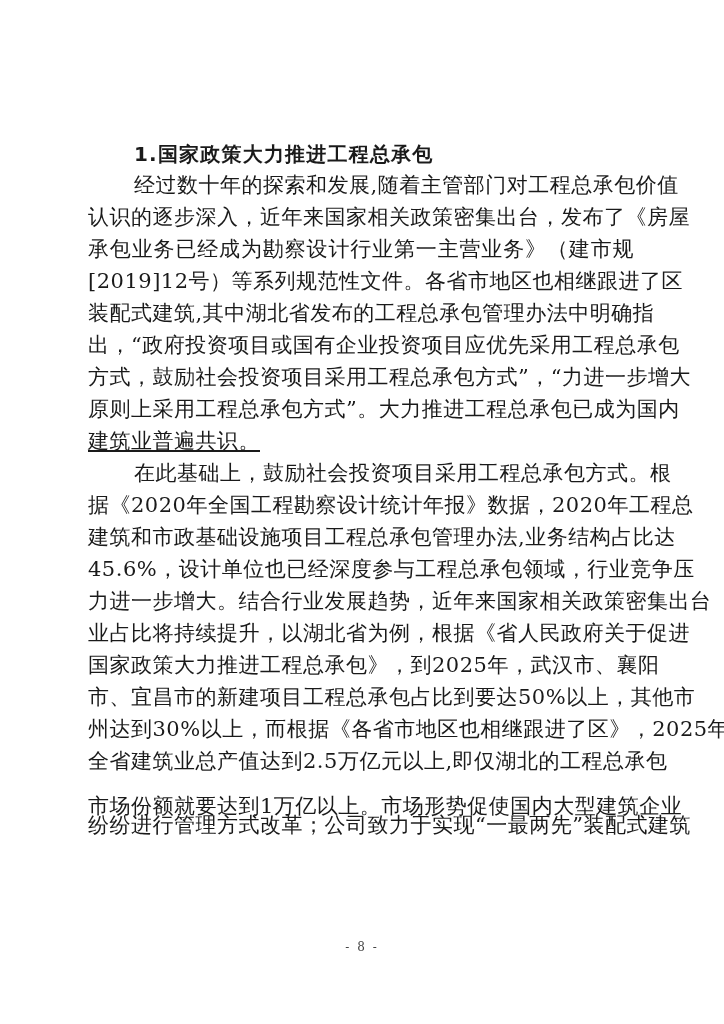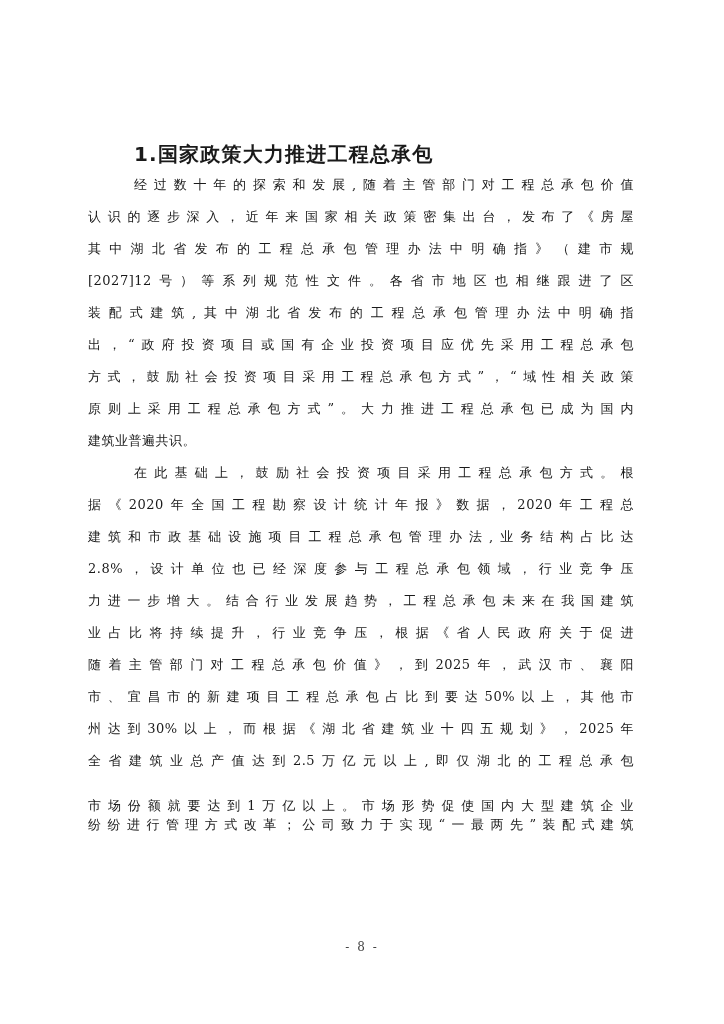--- a/index.html
+++ b/index.html
@@ -9,57 +9,57 @@
   }
   .page { position: absolute; left: 0; top: 0; width: 724px; height: 1024px; }
   .heading {
     position: absolute; left: 134px; top: 138px;
     font-family: "DejaVu Sans", "Liberation Sans", sans-serif;
     font-weight: bold; font-size: 20px; letter-spacing: 1.2px; line-height: 32px;
     white-space: nowrap;
   }
   .line {
     position: absolute; left: 88px; width: 546px;
-    font-size: 13px; line-height: 32px; white-space: nowrap;
+    font-size: 21px; line-height: 32px; white-space: nowrap;
     text-align-last: justify; text-align: justify; letter-spacing: 0.5px;
   }
   .line.indent { left: 134px; width: 500px; }
-  .line.last { text-align-last: left; }
+  .line.last { text-align-last: left; text-decoration: underline; }
   .page-number {
     position: absolute; left: 0; width: 724px; top: 940px; text-align: center;
     font-size: 12px; color: #444; letter-spacing: 2px;
   }
 </style>
 </head>
 <body>
 
 <div class="page">
   <div class="heading">1.国家政策大力推进工程总承包</div>
 
   <div>
     <div class="line indent" style="top:169px">经过数十年的探索和发展,随着主管部门对工程总承包价值</div>
     <div class="line" style="top:201px">认识的逐步深入，近年来国家相关政策密集出台，发布了《房屋</div>
-    <div class="line" style="top:233px">其中湖北省发布的工程总承包管理办法中明确指》（建市规</div>
-    <div class="line" style="top:265px">[2027]12号）等系列规范性文件。各省市地区也相继跟进了区</div>
+    <div class="line" style="top:233px">承包业务已经成为勘察设计行业第一主营业务》（建市规</div>
+    <div class="line" style="top:265px">[2019]12号）等系列规范性文件。各省市地区也相继跟进了区</div>
     <div class="line" style="top:297px">装配式建筑,其中湖北省发布的工程总承包管理办法中明确指</div>
     <div class="line" style="top:329px">出，“政府投资项目或国有企业投资项目应优先采用工程总承包</div>
-    <div class="line" style="top:361px">方式，鼓励社会投资项目采用工程总承包方式”，“域性相关政策</div>
+    <div class="line" style="top:361px">方式，鼓励社会投资项目采用工程总承包方式”，“力进一步增大</div>
     <div class="line" style="top:393px">原则上采用工程总承包方式”。大力推进工程总承包已成为国内</div>
     <div class="line last" style="top:425px">建筑业普遍共识。</div>
   </div>
 
   <div>
     <div class="line indent" style="top:457px">在此基础上，鼓励社会投资项目采用工程总承包方式。根</div>
     <div class="line" style="top:489px">据《2020年全国工程勘察设计统计年报》数据，2020年工程总</div>
     <div class="line" style="top:521px">建筑和市政基础设施项目工程总承包管理办法,业务结构占比达</div>
-    <div class="line" style="top:553px">2.8%，设计单位也已经深度参与工程总承包领域，行业竞争压</div>
-    <div class="line" style="top:585px">力进一步增大。结合行业发展趋势，工程总承包未来在我国建筑</div>
-    <div class="line" style="top:617px">业占比将持续提升，行业竞争压，根据《省人民政府关于促进</div>
-    <div class="line" style="top:649px">随着主管部门对工程总承包价值》，到2025年，武汉市、襄阳</div>
+    <div class="line" style="top:553px">45.6%，设计单位也已经深度参与工程总承包领域，行业竞争压</div>
+    <div class="line" style="top:585px">力进一步增大。结合行业发展趋势，近年来国家相关政策密集出台</div>
+    <div class="line" style="top:617px">业占比将持续提升，以湖北省为例，根据《省人民政府关于促进</div>
+    <div class="line" style="top:649px">国家政策大力推进工程总承包》，到2025年，武汉市、襄阳</div>
     <div class="line" style="top:681px">市、宜昌市的新建项目工程总承包占比到要达50%以上，其他市</div>
-    <div class="line" style="top:713px">州达到30%以上，而根据《湖北省建筑业十四五规划》，2025年</div>
+    <div class="line" style="top:713px">州达到30%以上，而根据《各省市地区也相继跟进了区》，2025年</div>
     <div class="line" style="top:745px">全省建筑业总产值达到2.5万亿元以上,即仅湖北的工程总承包</div>
     <div class="line" style="top:790px">市场份额就要达到1万亿以上。市场形势促使国内大型建筑企业</div>
     <div class="line" style="top:809px">纷纷进行管理方式改革；公司致力于实现“一最两先”装配式建筑</div>
   </div>
 
   <div class="page-number">- 8 -</div>
 </div>
 
 </body></html>

